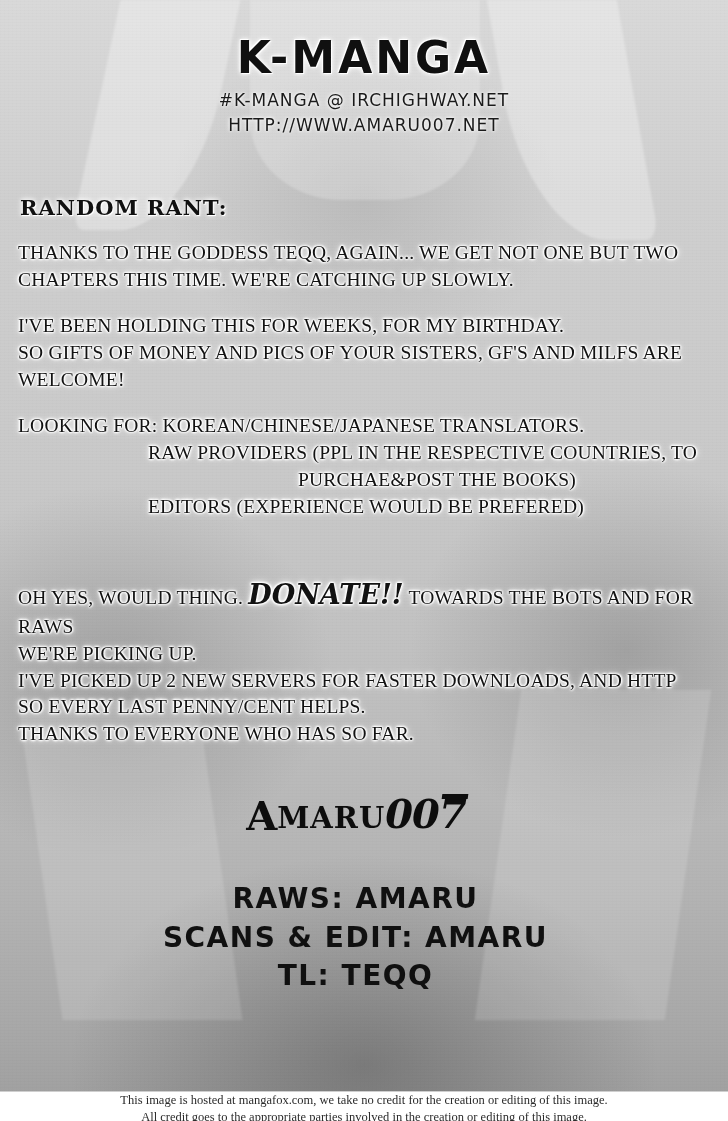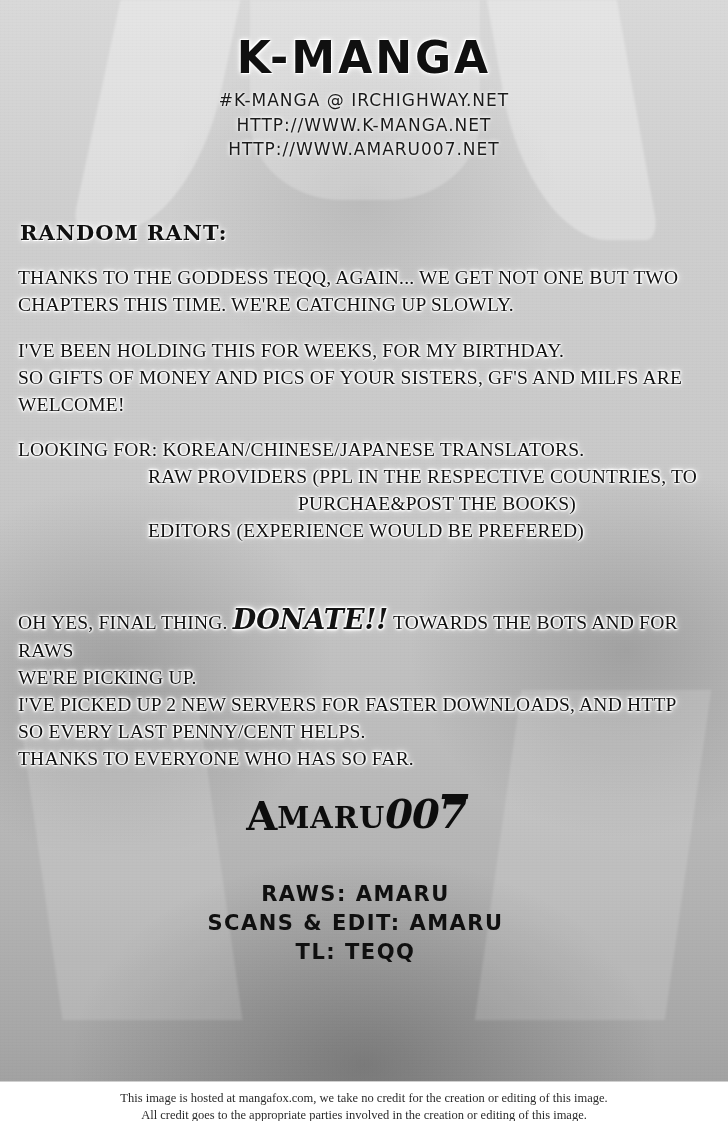--- a/index.html
+++ b/index.html
@@ -151,81 +151,80 @@
     transform: skewX(-8deg);
   }
 
   .credits {
     position: absolute;
     left: 0; right: 17px;
     top: 880px;
     text-align: center;
     font-family: "DejaVu Sans", sans-serif;
     font-weight: bold;
-    font-size: 21px;
+    font-size: 28px;
     letter-spacing: 1.5px;
     line-height: 1.38;
     color: #101010;
   }
 
   .footer {
     position: absolute;
     left: 0; right: 0;
     bottom: 0;
-    height: 40px;
+    height: 30px;
     background: #ffffff;
     border-top: 1px solid #cfcfcf;
     text-align: center;
     font-family: "Liberation Serif", serif;
     font-size: 12.5px;
     line-height: 1.35;
     color: #2b2b2b;
-    padding-top: 8px;
+    padding-top: 0;
     box-sizing: border-box;
   }
 </style>
 </head>
 <body>
 
 <div class="page">
   <div class="ghost g1"></div>
   <div class="ghost g2"></div>
   <div class="ghost g3"></div>
   <div class="ghost g4"></div>
   <div class="ghost g5"></div>
   <div class="noise"></div>
 
   <div class="content">
 
     <div class="brand-title">K-MANGA</div>
 
     <div class="brand-lines">
       <div>#K-MANGA @ IRCHIGHWAY.NET</div>
-      <div>HTTP://WWW.K-MANGA.NET</div>
       <div>HTTP://WWW.AMARU007.NET</div>
     </div>
 
     <div class="rant-heading">RANDOM RANT:</div>
 
     <div class="rant-body">
       <p><span class="t">THANKS TO THE GODDESS TEQQ, AGAIN... WE GET NOT ONE BUT TWO</span></p>
       <p><span class="t">CHAPTERS THIS TIME. WE'RE CATCHING UP SLOWLY.</span></p>
       <div class="blank"></div>
       <p><span class="t">I'VE BEEN HOLDING THIS FOR WEEKS, FOR MY BIRTHDAY.</span></p>
       <p><span class="t">SO GIFTS OF MONEY AND PICS OF YOUR SISTERS, GF'S AND MILFS ARE</span></p>
       <p><span class="t">WELCOME!</span></p>
       <div class="blank"></div>
       <p><span class="t">LOOKING FOR: KOREAN/CHINESE/JAPANESE TRANSLATORS.</span></p>
       <p class="indent-1"><span class="t">RAW PROVIDERS (PPL IN THE RESPECTIVE COUNTRIES, TO</span></p>
       <p class="indent-2"><span class="t">PURCHAE&amp;POST THE BOOKS)</span></p>
       <p class="indent-3"><span class="t">EDITORS (EXPERIENCE WOULD BE PREFERED)</span></p>
 
       <div class="donate-block">
         <p>
-          <span class="t">OH YES, FINAL THING.</span>
+          <span class="t">OH YES, WOULD THING.</span>
           <span class="t donate-word">DONATE!!</span>
           <span class="t">TOWARDS THE BOTS AND FOR RAWS</span>
         </p>
         <p><span class="t">WE'RE PICKING UP.</span></p>
         <p><span class="t">I'VE PICKED UP 2 NEW SERVERS FOR FASTER DOWNLOADS, AND HTTP</span></p>
         <p><span class="t">SO EVERY LAST PENNY/CENT HELPS.</span></p>
         <p><span class="t">THANKS TO EVERYONE WHO HAS SO FAR.</span></p>
       </div>
     </div>
   </div>

